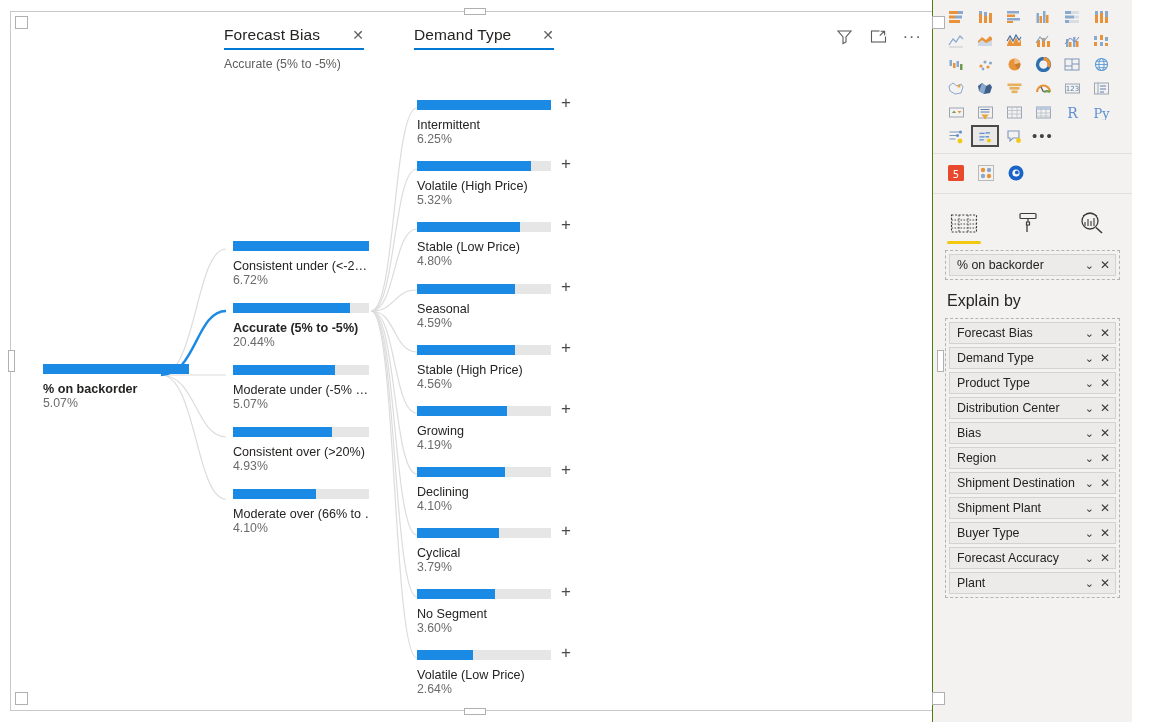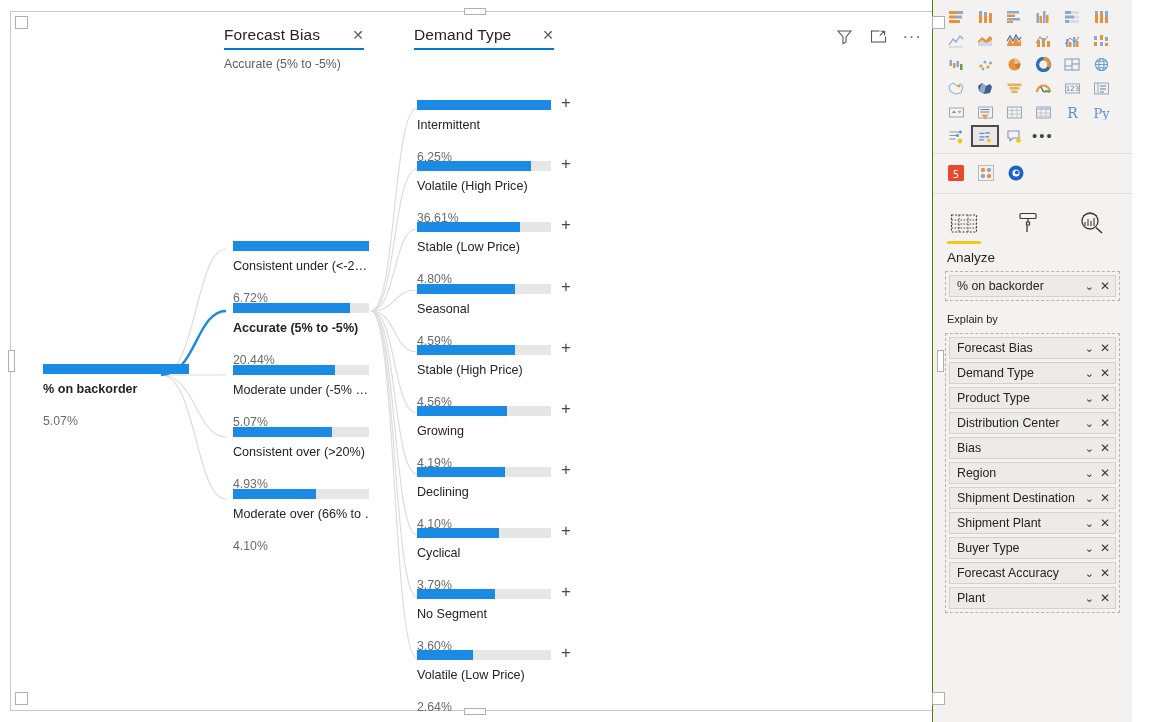--- a/index.html
+++ b/index.html
@@ -56,21 +56,21 @@
 
   .node { position: absolute; }
   .node .bar-track {
     position: relative; height: 10px; background: #e6e6e6; width: 100%;
   }
   .node .bar-fill { position: absolute; left: 0; top: 0; height: 10px; background: #1a8ae5; }
   .node .n-label {
     margin-top: 8px; font-size: 12.6px; color: #252423;
     white-space: nowrap; overflow: hidden; text-overflow: clip;
   }
-  .node .n-value { margin-top: 18px; font-size: 12.3px; color: #6b6b6b; }
+  .node .n-value { margin-top: 0; font-size: 12.3px; color: #6b6b6b; }
   .node.selected .n-label { font-weight: bold; }
   .node.root .n-label { font-weight: bold; }
   .node .plus {
     position: absolute; right: -23px; top: -5px; width: 16px; height: 16px;
     color: #4a4a4a; font-size: 17px; line-height: 16px; text-align: center;
     cursor: pointer; font-weight: 300;
   }
 
   
   #filters-rail {
@@ -127,21 +127,21 @@
     margin-bottom: 3px; cursor: pointer;
   }
   .field-chip:last-child { margin-bottom: 0; }
   .field-chip .fc-name {
     font-size: 12.4px; color: #252423; white-space: nowrap;
     overflow: hidden; text-overflow: ellipsis; flex: 1;
   }
   .field-chip .fc-caret { color: #3b3a39; font-size: 11px; margin-left: 4px; }
   .field-chip .fc-x { color: #3b3a39; font-size: 12px; margin-left: 6px; }
 
-  .explain-label { font-size: 11px; color: #252423; padding: 12px 0 0 14px; }
+  .explain-label { font-size: 16px; color: #252423; padding: 12px 0 0 14px; }
 
   .drill-wrap { padding: 16px 0 0 12px; }
   .drill-title { font-size: 16px; color: #252423; padding-left: 2px; }
   .drill-sub { font-size: 12.5px; color: #252423; padding: 16px 0 0 2px; }
   .toggle-row { display: flex; align-items: center; gap: 7px; padding: 13px 0 0 6px; }
   .toggle-row .tg-label { font-size: 12.5px; color: #252423; }
 </style>
 </head>
 <body>
 
@@ -263,21 +263,21 @@
           <div class="n-label">Intermittent</div>
           <div class="n-value">6.25%</div>
         </div>
 
         <div class="node" style="left:406px; top:149px; width:134px;">
           <div class="bar-track">
             <div class="bar-fill" style="width:85%"></div>
           </div>
           <div class="plus">+</div>
           <div class="n-label">Volatile (High Price)</div>
-          <div class="n-value">36.61%</div>
+          <div class="n-value">5.32%</div>
         </div>
 
         <div class="node" style="left:406px; top:210px; width:134px;">
           <div class="bar-track">
             <div class="bar-fill" style="width:77%"></div>
           </div>
           <div class="plus">+</div>
           <div class="n-label">Stable (Low Price)</div>
           <div class="n-value">4.80%</div>
         </div>
@@ -669,21 +669,20 @@
           <svg width="28" height="26" viewBox="0 0 28 26">
             <circle cx="12" cy="11" r="8" fill="none" stroke="#3b3a39" stroke-width="1.3"></circle>
             <path d="M7 16 L7 12 M10 16 L10 9 M13 16 L13 11 M16 16 L16 8" stroke="#3b3a39" stroke-width="1.1"></path>
             <path d="M5 6 Q12 1 19 6" fill="none" stroke="#3b3a39" stroke-width="1.1"></path>
             <path d="M18 17.5 L24 23" stroke="#3b3a39" stroke-width="1.6"></path>
           </svg>
         </span>
         <span class="tab-ul"></span>
       </div>
     </div>
-    <div class="pane-label">Analyze</div>
 
     <div class="well">
       <div class="well-box">
         <div class="field-chip">
           <span class="fc-name">% on backorder</span>
           <span class="fc-caret">⌄</span>
           <span class="fc-x">✕</span>
         </div>
       </div>
     </div>

